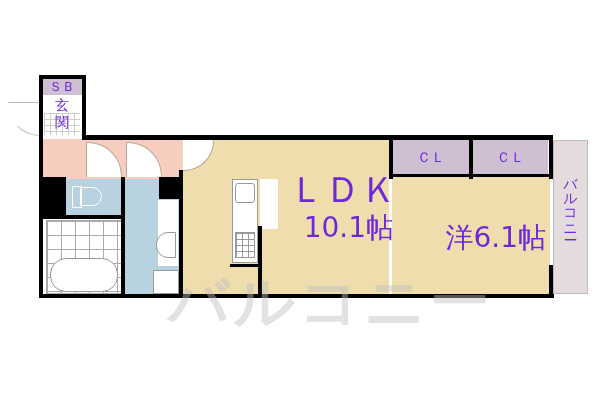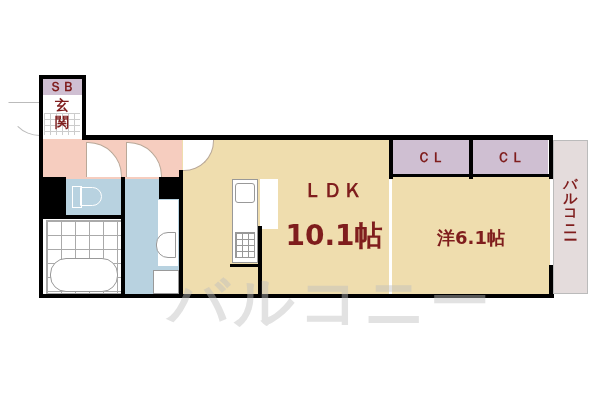--- a/index.html
+++ b/index.html
@@ -1,20 +1,20 @@
 <!DOCTYPE html>
 <html><head>
 <meta charset="utf-8">
 <style>
   html,body{margin:0;padding:0;background:#fff;}
   body{width:600px;height:400px;position:relative;overflow:hidden;font-family:"DejaVu Sans",sans-serif;}
   .abs{position:absolute;}
   .wall{position:absolute;background:#000;}
   .room{position:absolute;}
-  .lbl{position:absolute;color:#7f1d1d;text-align:center;white-space:nowrap;font-weight:bold;}
+  .lbl{position:absolute;color:#6d28d9;text-align:center;white-space:nowrap;}
   .door{position:absolute;border:1px solid #b9a898;background:#fff;}
   .wm{position:absolute;font-size:60px;font-weight:bold;color:rgba(190,190,190,0.45);letter-spacing:4px;white-space:nowrap;}
 </style>
 </head>
 <body>
 
 <div class="room" style="left:42px;top:78px;width:40px;height:17px;background:#cfbfd2;"></div>
 <div class="lbl" style="left:42px;top:78px;width:40px;font-size:13px;line-height:17px;">ＳＢ</div>
 
 <div class="room" style="left:42px;top:95px;width:40px;height:40px;background:#fff;"></div>
@@ -39,25 +39,25 @@
 
 <div class="room" style="left:46px;top:220px;width:76px;height:74px;background:#fff;border:1px solid #aaa;box-sizing:border-box;background-image:linear-gradient(#aaa 1px,transparent 1px),linear-gradient(90deg,#aaa 1px,transparent 1px);background-size:14px 14px;"></div>
 <div class="abs" style="left:50px;top:258px;width:66px;height:32px;border:1px solid #999;border-radius:16px;background:#fff;"></div>
 
 <div class="room" style="left:182px;top:139px;width:207px;height:155px;background:#efddae;"></div>
 <div class="door" style="left:183px;top:140px;width:30px;height:30px;border-bottom-right-radius:30px;border-top:none;border-left:none;"></div>
 <div class="abs" style="left:232px;top:179px;width:26px;height:84px;background:#fff;border:1px solid #999;box-sizing:border-box;"></div>
 <div class="abs" style="left:235px;top:183px;width:18px;height:18px;border:1px solid #999;border-radius:3px;"></div>
 <div class="abs" style="left:235px;top:232px;width:18px;height:24px;border:1px solid #999;background-image:linear-gradient(#999 1px,transparent 1px),linear-gradient(90deg,#999 1px,transparent 1px);background-size:6px 6px;"></div>
 <div class="abs" style="left:260px;top:179px;width:18px;height:50px;background:#fff;"></div>
-<div class="lbl" style="left:278px;top:174px;width:110px;font-size:20px;line-height:32px;">ＬＤＫ</div>
-<div class="lbl" style="left:274px;top:220px;width:120px;font-size:28px;line-height:32px;">10.1帖</div>
+<div class="lbl" style="left:288px;top:174px;width:110px;font-size:36px;line-height:32px;">ＬＤＫ</div>
+<div class="lbl" style="left:274px;top:212px;width:120px;font-size:28px;line-height:32px;text-align:right;">10.1帖</div>
 
 <div class="room" style="left:392px;top:176px;width:158px;height:118px;background:#efddae;"></div>
-<div class="lbl" style="left:396px;top:222px;width:150px;font-size:18px;line-height:32px;">洋6.1帖</div>
+<div class="lbl" style="left:396px;top:222px;width:150px;font-size:28px;line-height:32px;text-align:right;">洋6.1帖</div>
 
 <div class="room" style="left:393px;top:139px;width:76px;height:36px;background:#cfbfd2;"></div>
 <div class="lbl" style="left:393px;top:148px;width:76px;font-size:14px;line-height:18px;">ＣＬ</div>
 <div class="room" style="left:473px;top:139px;width:75px;height:36px;background:#cfbfd2;"></div>
 <div class="lbl" style="left:473px;top:148px;width:75px;font-size:14px;line-height:18px;">ＣＬ</div>
 
 <div class="room" style="left:553px;top:140px;width:35px;height:154px;background:#e4dcdc;border:1px solid #bbb;box-sizing:border-box;"></div>
 <div class="lbl" style="left:560px;top:168px;width:20px;font-size:14px;line-height:18px;writing-mode:vertical-rl;">バルコニー</div>
 
 <div class="wall" style="left:39px;top:75px;width:4px;height:223px;"></div>

